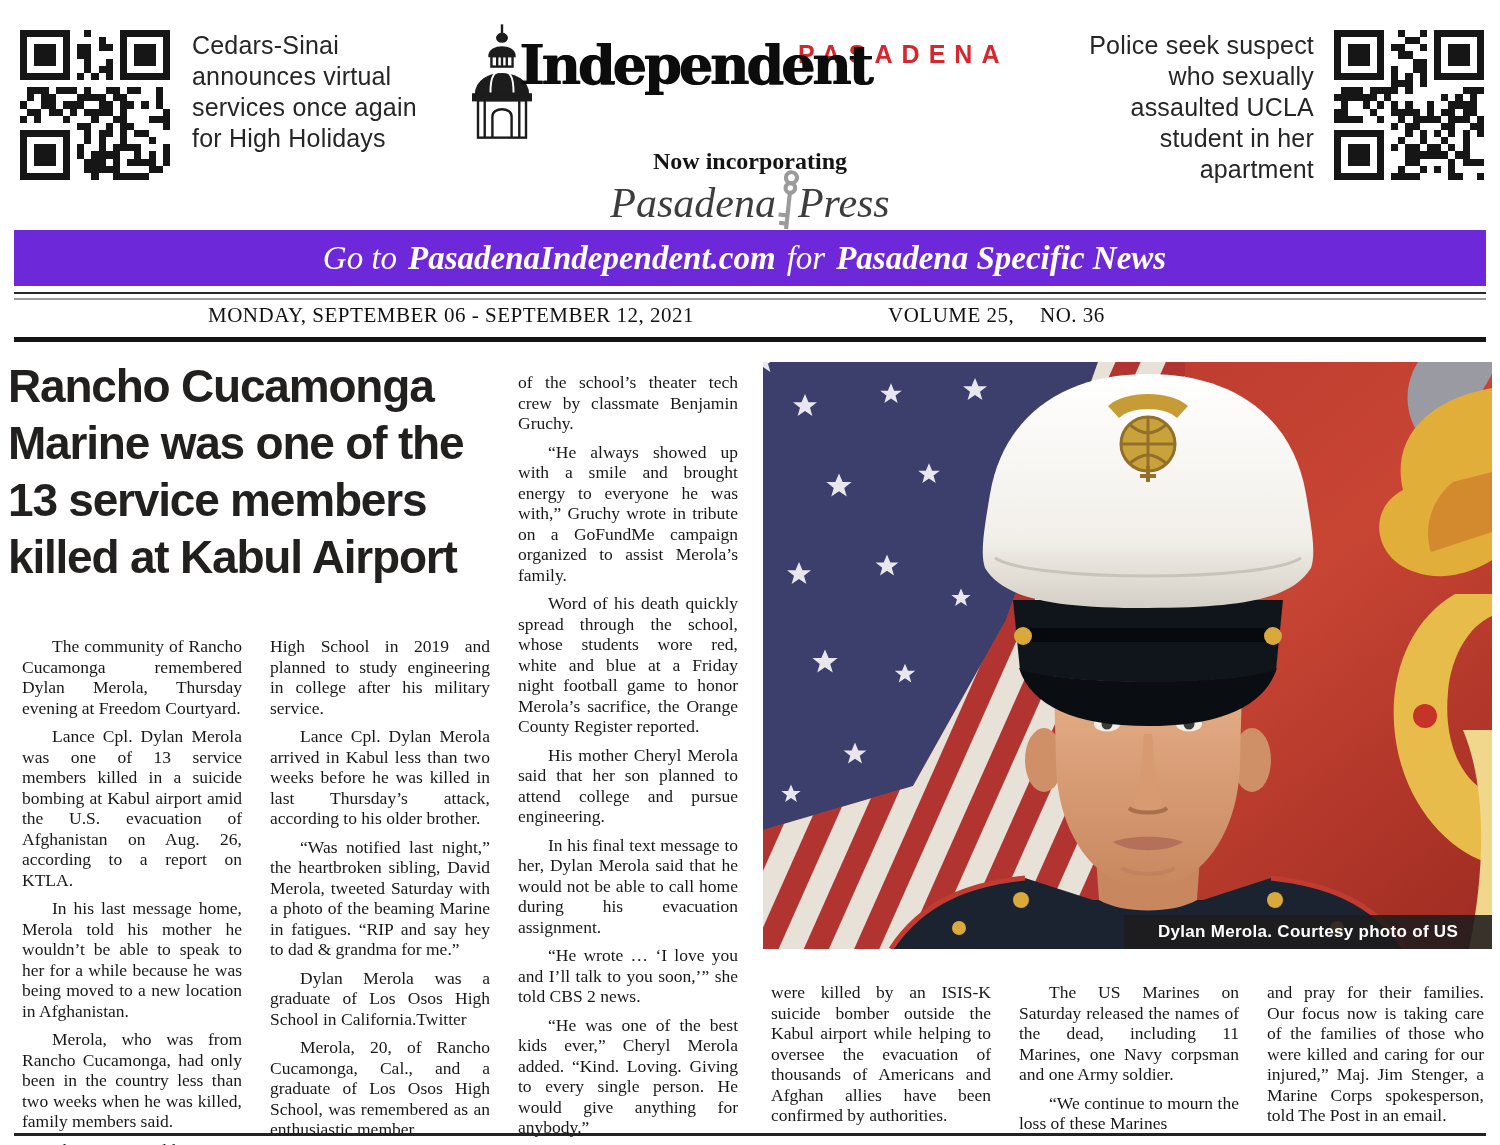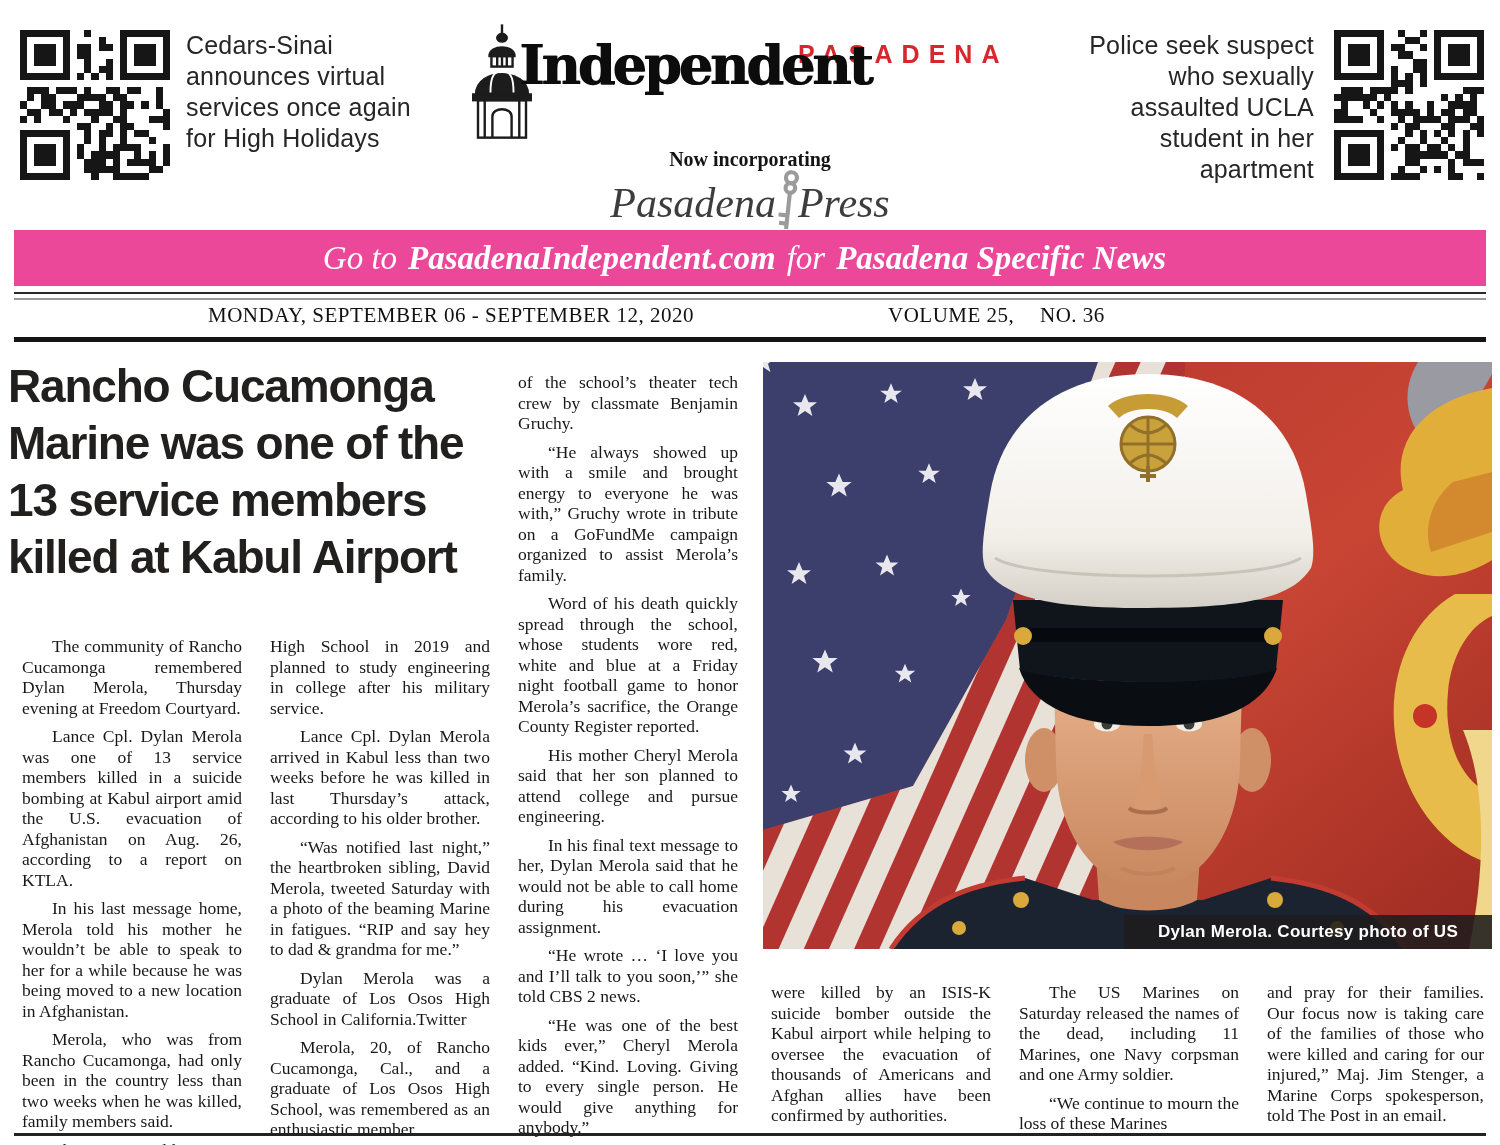--- a/index.html
+++ b/index.html
@@ -3,37 +3,37 @@
 <meta charset="utf-8">
 <style>
   html,body{margin:0;padding:0;background:#888;}
   .page{position:relative;width:1500px;height:1145px;margin:0 auto;background:#fff;overflow:hidden;
         font-family:"Liberation Serif",serif;color:#1a1a1a;}
   
   .qr{position:absolute;width:150px;height:150px;}
   .qr-left{left:20px;top:30px;}
   .qr-right{right:16px;top:30px;}
   .teaser{position:absolute;top:30px;width:252px;font-family:"Liberation Sans",sans-serif;
-          font-size:25px;line-height:31px;color:#262626;letter-spacing:.2px;}
+          font-size:25px;line-height:31px;color:#262626;letter-spacing:.2px;margin-left:6px;}
   .teaser-left{left:186px;text-align:left;}
   .teaser-right{right:186px;text-align:right;}
   .masthead{position:absolute;left:440px;top:12px;width:620px;height:216px;}
   .cityhall{position:absolute;left:14px;top:10px;width:96px;height:118px;}
   .kicker{position:absolute;left:358px;top:28px;font-family:"Liberation Sans",sans-serif;
           font-weight:bold;font-size:25px;letter-spacing:9px;color:#d8262e;}
   .mast-title{position:absolute;left:79px;top:26px;width:540px;font-family:"DejaVu Serif",serif;
           font-weight:900;font-size:54px;line-height:1;letter-spacing:-3px;color:#0c0c0c;
           text-shadow:1px 0 0 #0c0c0c;}
   .incorporating{position:absolute;left:0;top:136px;width:100%;text-align:center;
-          font-weight:bold;font-size:20px;color:#141414;}
+          font-weight:bold;font-size:24px;color:#141414;}
   .press{position:absolute;left:0;top:160px;width:100%;display:flex;align-items:center;
           justify-content:center;font-style:italic;font-size:42px;color:#3d3d3d;}
   .press .key{width:34px;height:62px;margin:0 -8px 0 -4px;position:relative;top:-2px;transform:rotate(6deg);}
   
-  .banner{position:absolute;left:14px;right:14px;top:230px;height:56px;background:#ec4899;
+  .banner{position:absolute;left:14px;right:14px;top:230px;height:56px;background:#6d28d9;
           color:#fff;display:flex;align-items:center;justify-content:center;
           font-size:33px;font-style:italic;}
   .banner .b{font-weight:bold;margin:0 11px;}
   .banner .n{font-weight:normal;}
   .double-rule{position:absolute;left:14px;right:14px;top:292px;height:4px;
           border-top:2px solid #2a2a2a;border-bottom:2px solid #9a9a9a;}
   .dateline{position:absolute;left:0;top:303px;width:100%;height:30px;font-size:21px;
           letter-spacing:.5px;color:#111;}
   .dateline span{position:absolute;white-space:nowrap;}
   .d-date{left:208px;}
@@ -564,21 +564,21 @@
   <div class="banner">
     <span class="n">Go to</span>
     <span class="b">PasadenaIndependent.com</span>
     <span class="n">for</span>
     <span class="b">Pasadena Specific News</span>
   </div>
 
   <div class="double-rule"></div>
 
   <div class="dateline">
-    <span class="d-date">MONDAY, SEPTEMBER 06 - SEPTEMBER 12, 2020</span>
+    <span class="d-date">MONDAY, SEPTEMBER 06 - SEPTEMBER 12, 2021</span>
     <span class="d-vol">VOLUME 25,</span>
     <span class="d-no">NO. 36</span>
   </div>
 
   <div class="thick-rule"></div>
 
   <div class="article">
 
     <div class="headline">
       <div>Rancho Cucamonga</div>

